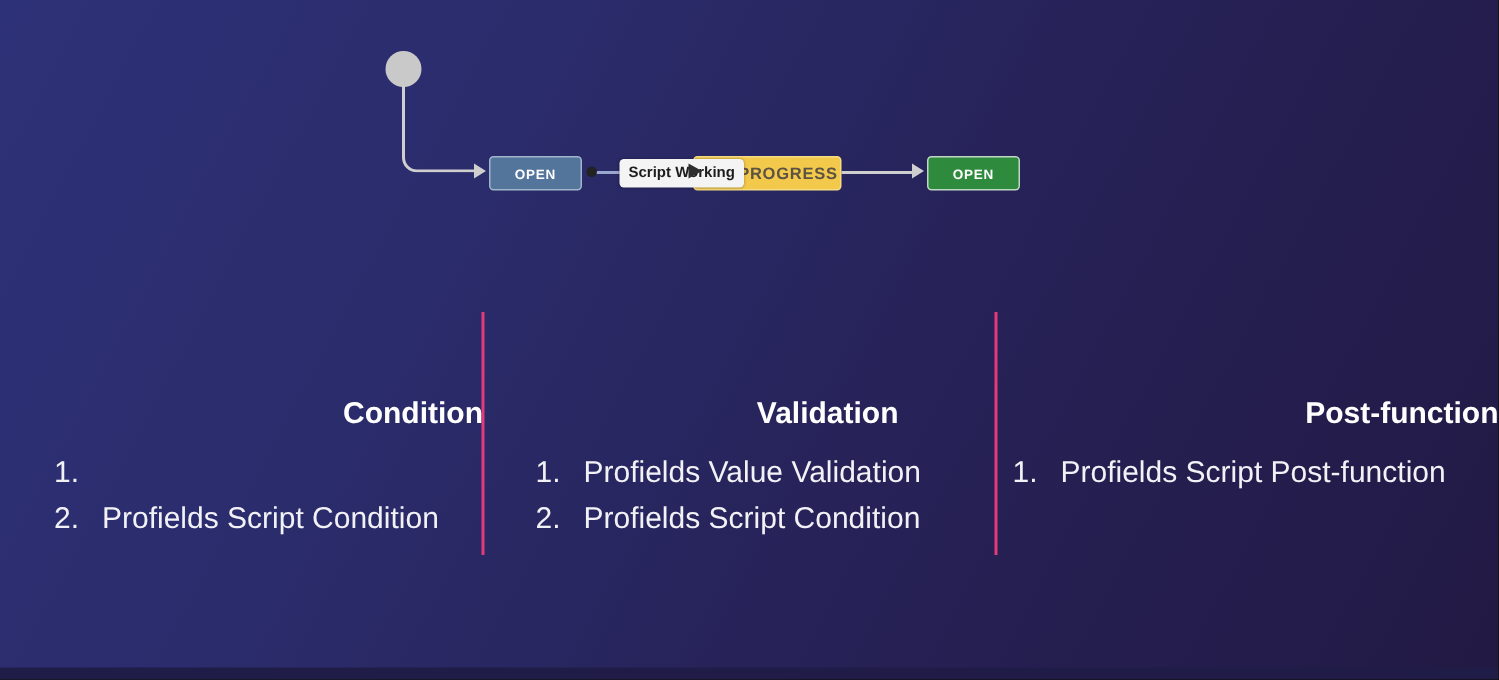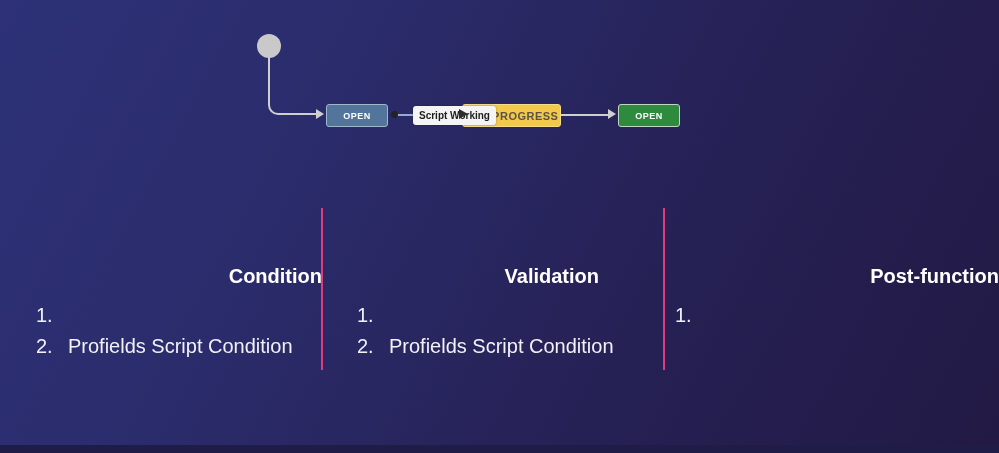--- a/index.html
+++ b/index.html
@@ -136,31 +136,33 @@
         <span>Profields Script Condition</span>
       </div>
     </div>
   </div>
 
   <div class="col col-2">
     <div class="col-title">Validation</div>
     <div class="list">
       <div class="row">
         <span class="num">1.</span>
+        <span>Profields Value Validation</span>
       </div>
       <div class="row">
         <span class="num">2.</span>
         <span>Profields Script Condition</span>
       </div>
     </div>
   </div>
 
   <div class="col col-3">
     <div class="col-title">Post-function</div>
     <div class="list">
       <div class="row">
         <span class="num">1.</span>
+        <span>Profields Script Post-function</span>
       </div>
     </div>
   </div>
 
   <div class="bottom-bar"></div>
 </div>
 
 </body></html>

